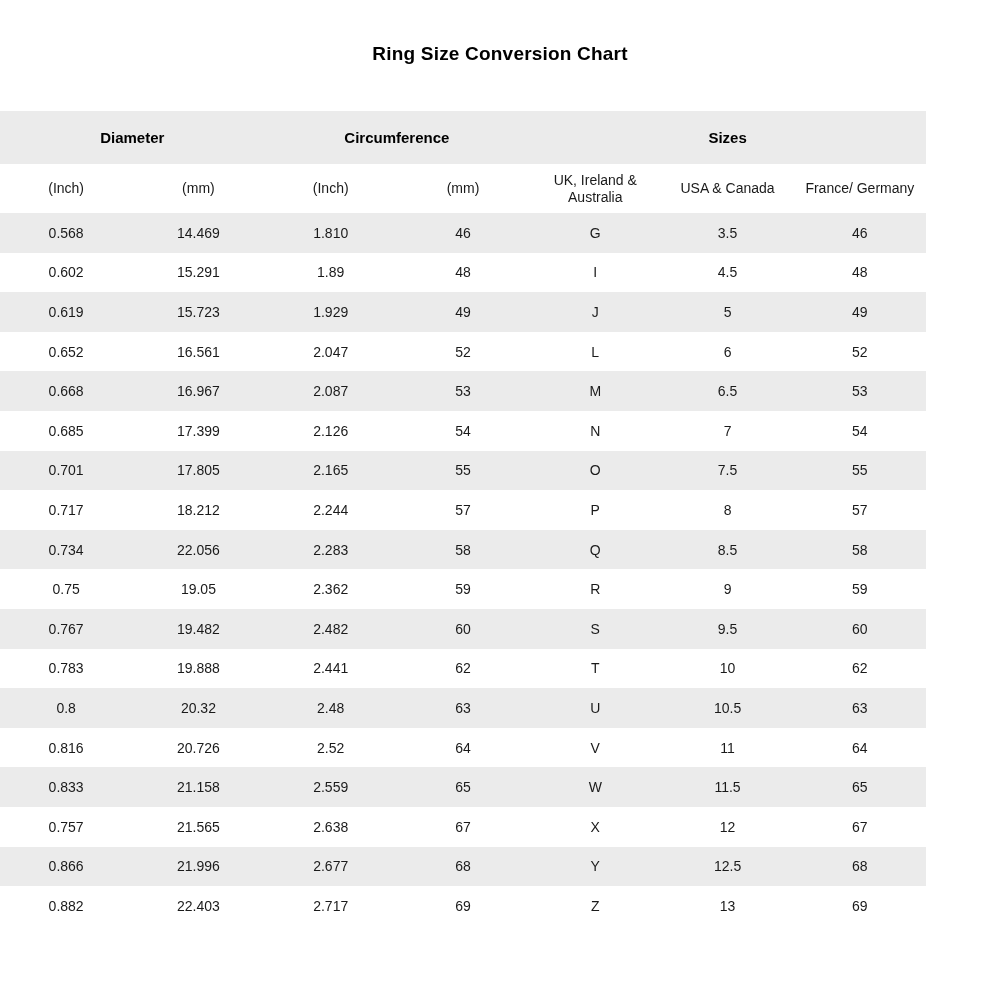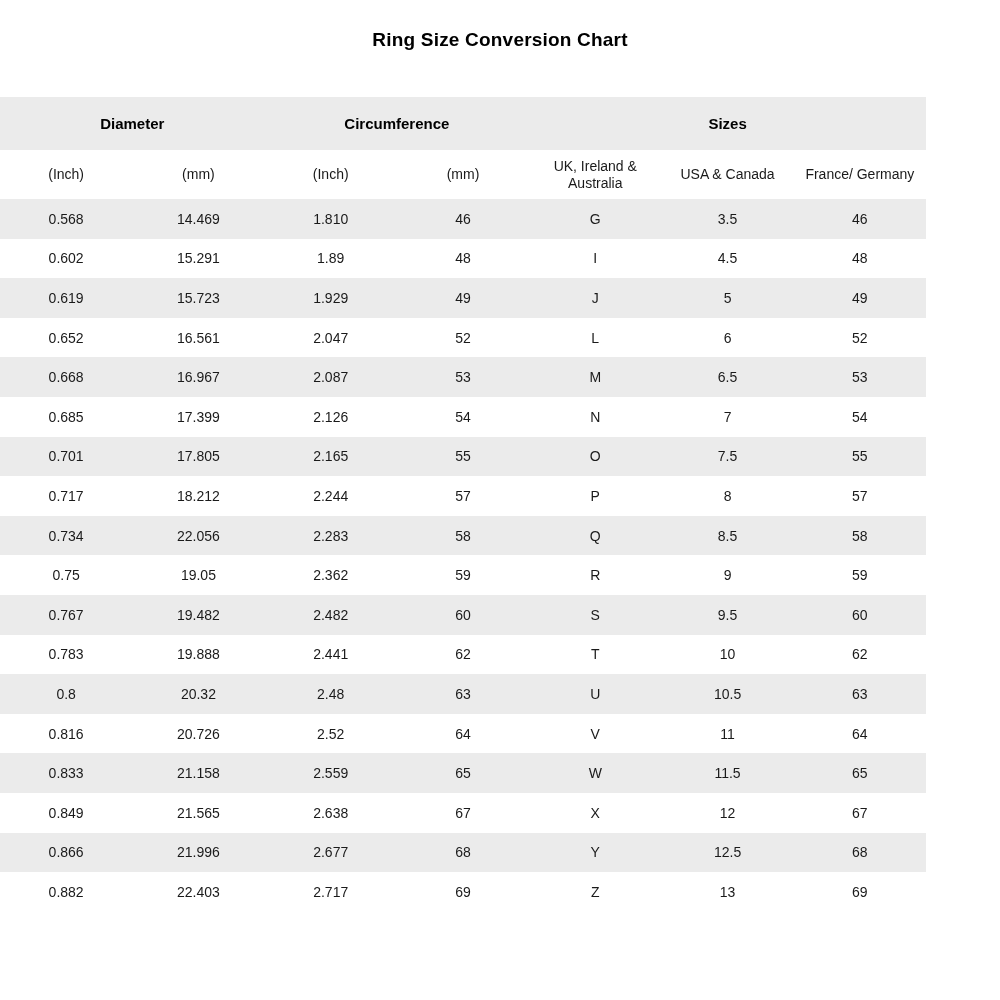--- a/index.html
+++ b/index.html
@@ -11,21 +11,21 @@
     font-family: "Liberation Sans", sans-serif;
     color: #1a1a1a;
     -webkit-font-smoothing: antialiased;
   }
   .page {
     width: 1000px;
     height: 1000px;
     overflow: hidden;
   }
   .title {
-    margin: 0;
+    margin: 14px;
     padding-top: 29px;
     height: 22px;
     text-align: center;
     font-size: 19px;
     line-height: 22px;
     font-weight: bold;
     color: #000000;
     letter-spacing: 0.2px;
   }
   table.chart {
@@ -224,21 +224,21 @@
         <tr>
           <td>0.833</td>
           <td>21.158</td>
           <td>2.559</td>
           <td>65</td>
           <td>W</td>
           <td>11.5</td>
           <td>65</td>
         </tr>
         <tr>
-          <td>0.849</td>
+          <td>0.757</td>
           <td>21.565</td>
           <td>2.638</td>
           <td>67</td>
           <td>X</td>
           <td>12</td>
           <td>67</td>
         </tr>
         <tr>
           <td>0.866</td>
           <td>21.996</td>

